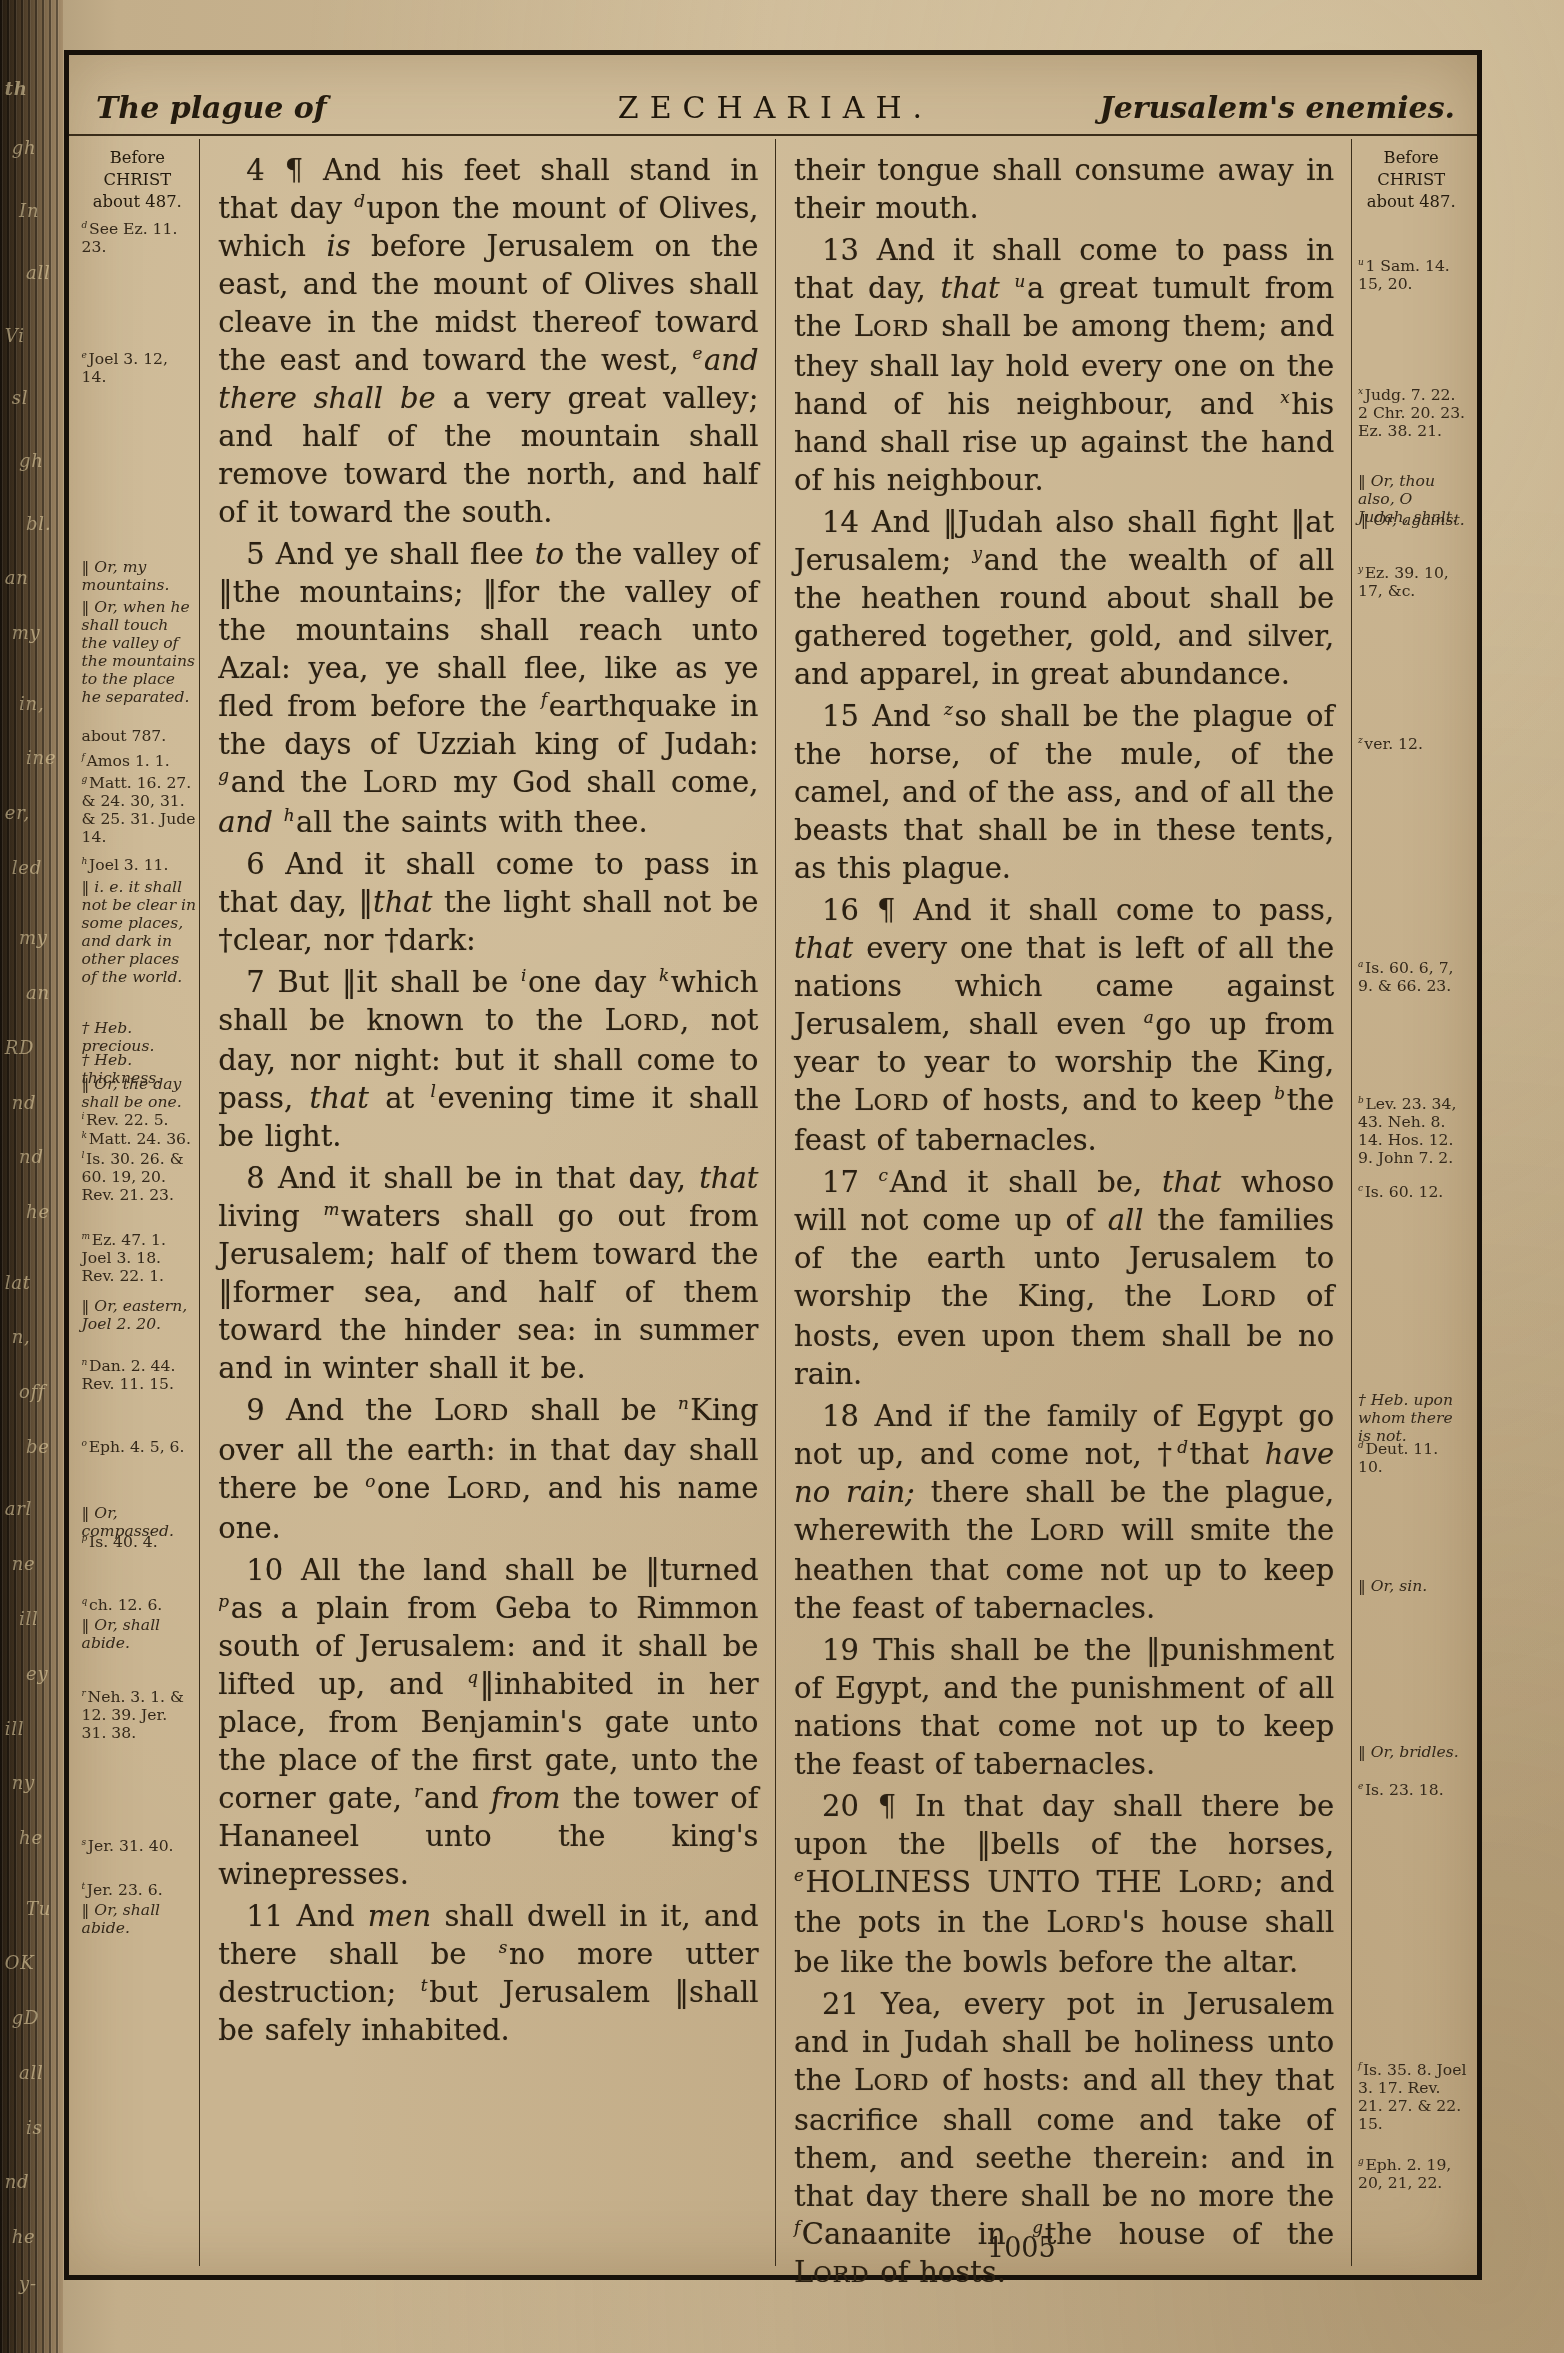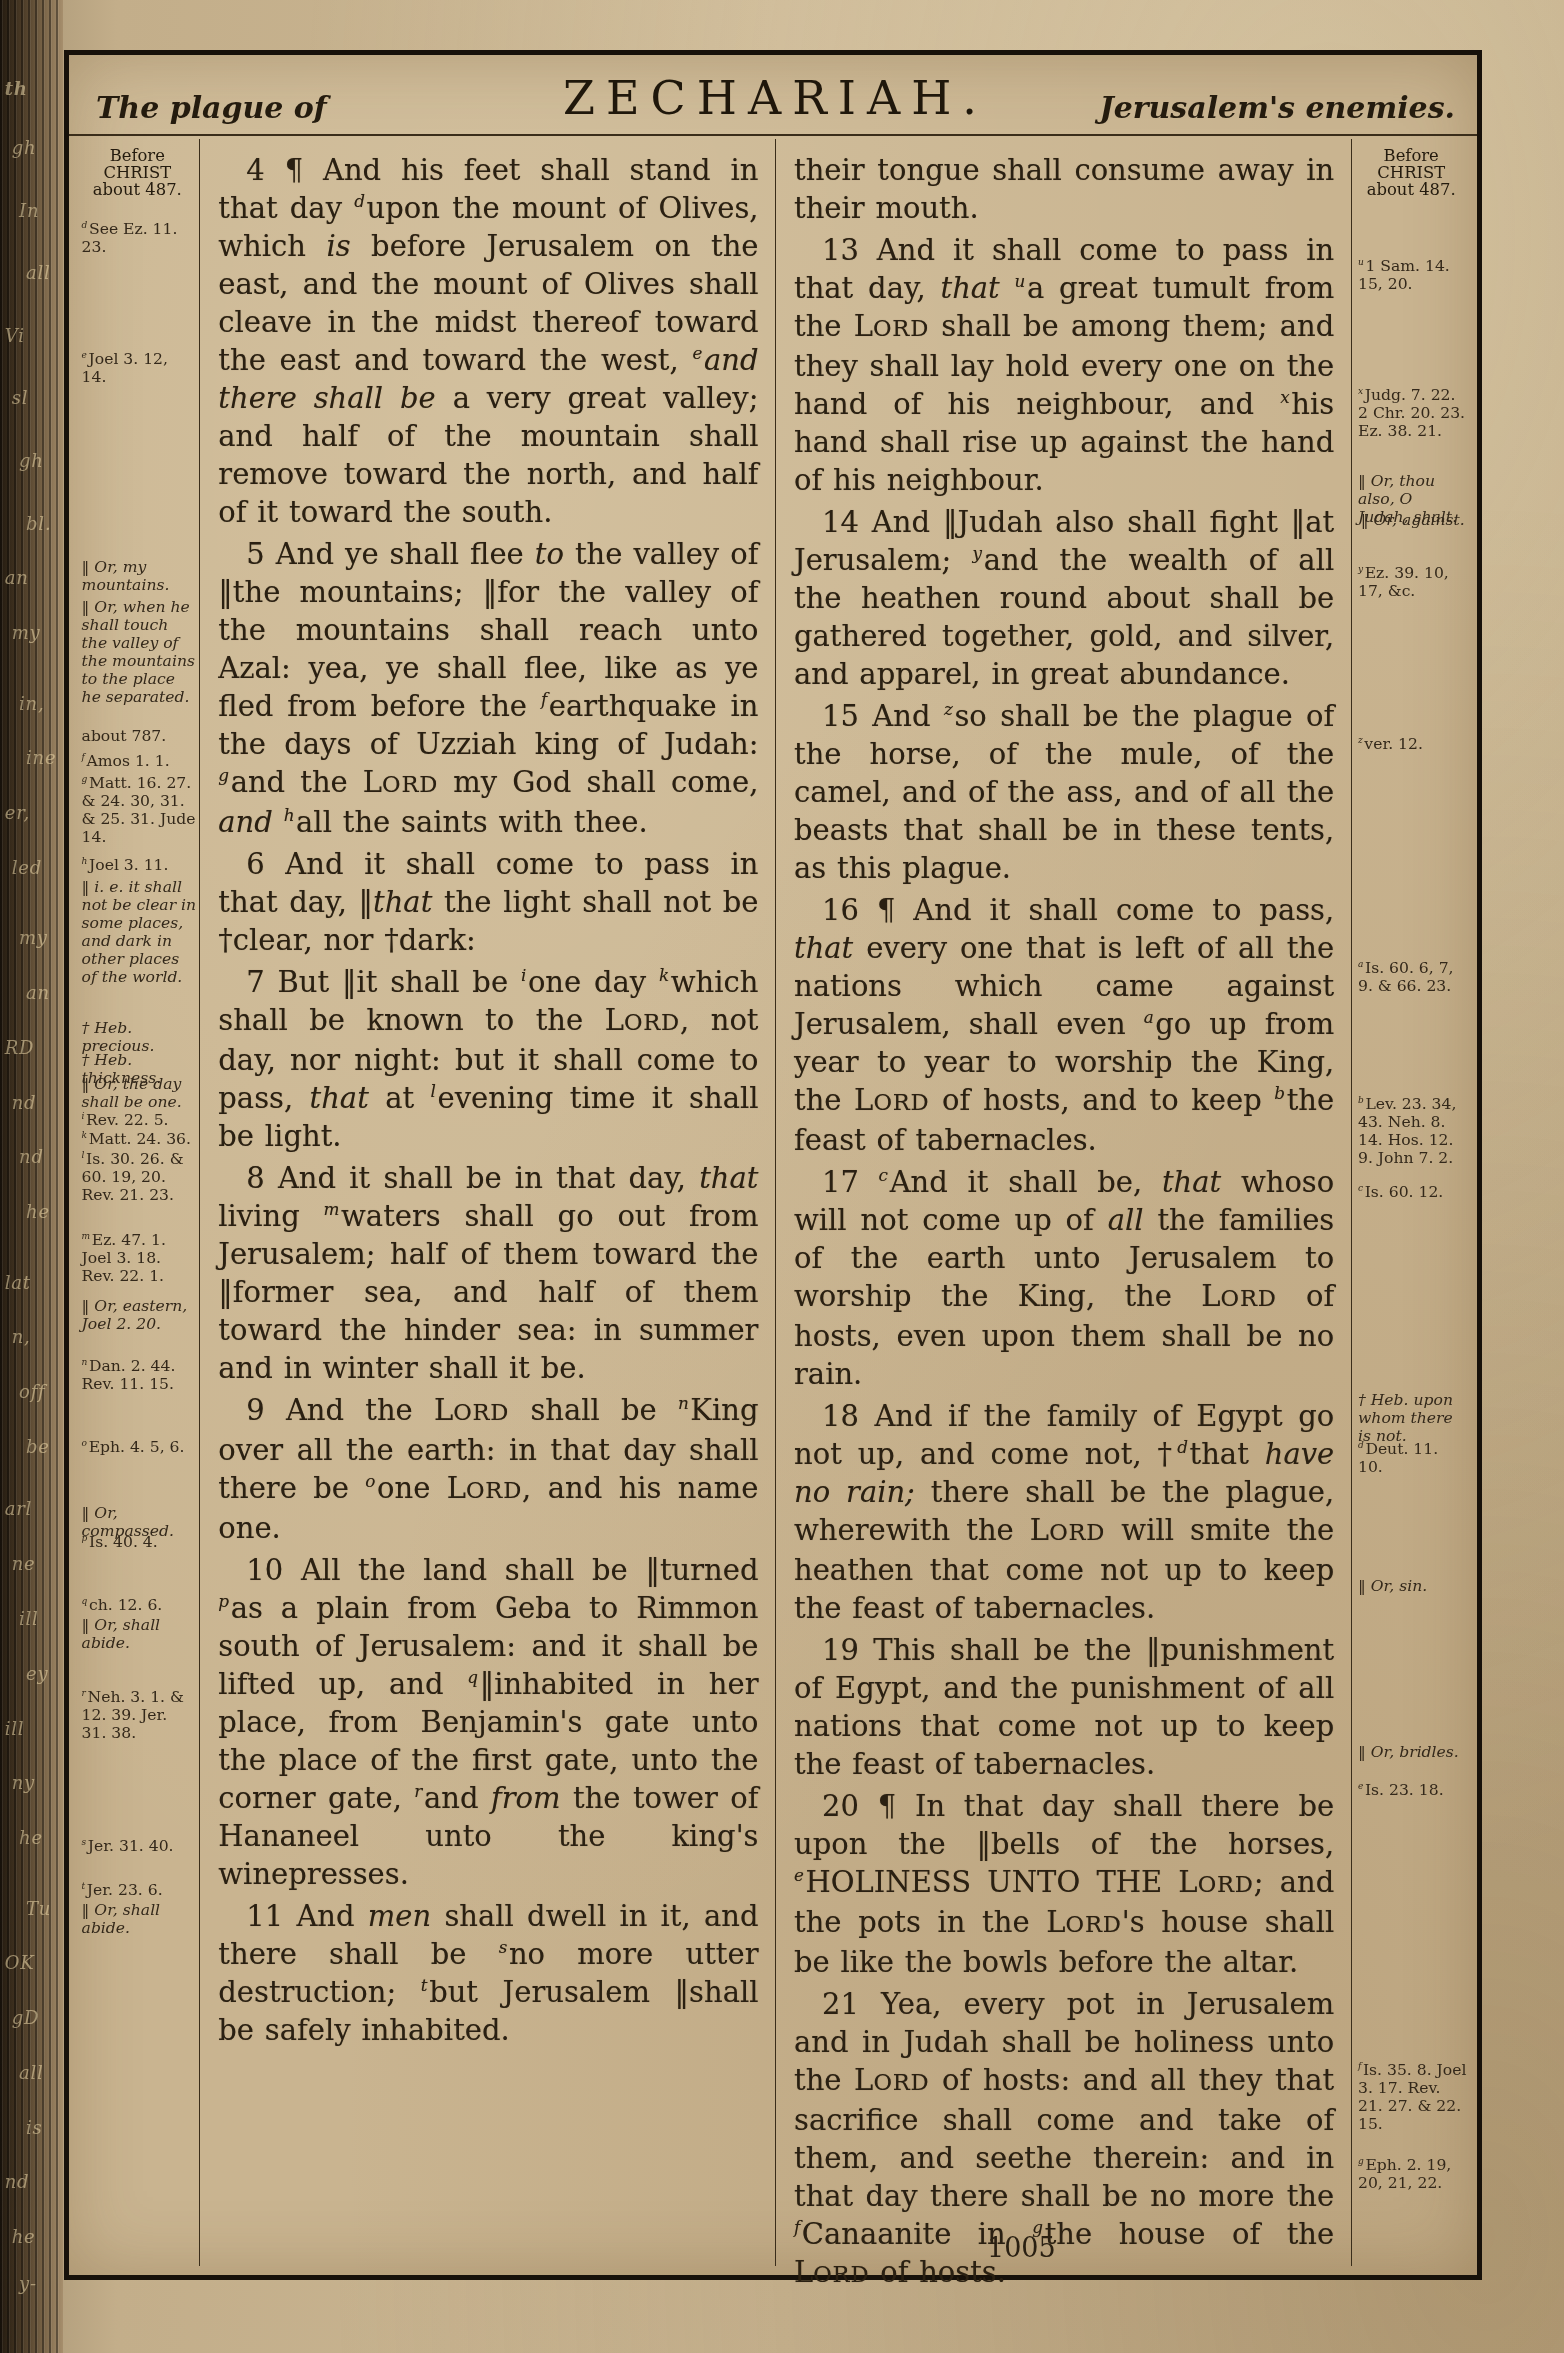--- a/index.html
+++ b/index.html
@@ -38,32 +38,32 @@
       var(--paper);
     box-shadow: inset 0 0 70px rgba(88,60,22,.28);
   }
   .running-header{
     height:81px;border-bottom:2.3px solid var(--rule);
     display:grid;grid-template-columns:1fr auto 1fr;align-items:end;
     padding:9.4px 22px 9.4px 27px;
   }
   .hdr-side{font-style:italic;font-weight:bold;font-size:30px;color:#241b0e;}
   .hdr-side.right{text-align:right;}
-  .hdr-center{font-size:46px;letter-spacing:11px;text-align:center;color:#1f170b;}
+  .hdr-center{font-size:30px;letter-spacing:11px;text-align:center;color:#1f170b;}
   .body-grid{
     position:absolute;top:84px;bottom:9.4px;left:6.3px;right:6.3px;
     display:flex;
   }
   .margin-col{
     position:relative;font-size:15.6px;line-height:18px;color:var(--ink-soft);
   }
   .margin-col.left-m{width:124px;}
   .margin-col.right-m{width:119px;}
   .margin-heading{
-    text-align:center;white-space:pre-line;font-size:16.4px;line-height:17px;
+    text-align:center;white-space:pre-line;font-size:16.4px;line-height:22px;
     padding-top:7.8px;color:#241b0e;
   }
   .mnote{position:absolute;left:6.3px;right:3.1px;}
   .mnote.it{font-style:italic;}
   .main-col{
     flex:1 1 0;padding:7.8px 12.5px 0 14px;
     font-size:29px;line-height:38px;text-align:justify;color:var(--ink);
     hyphens:auto;word-spacing:1.6px;
     text-shadow:0 0 0.8px rgba(42,26,6,.35);
   }

